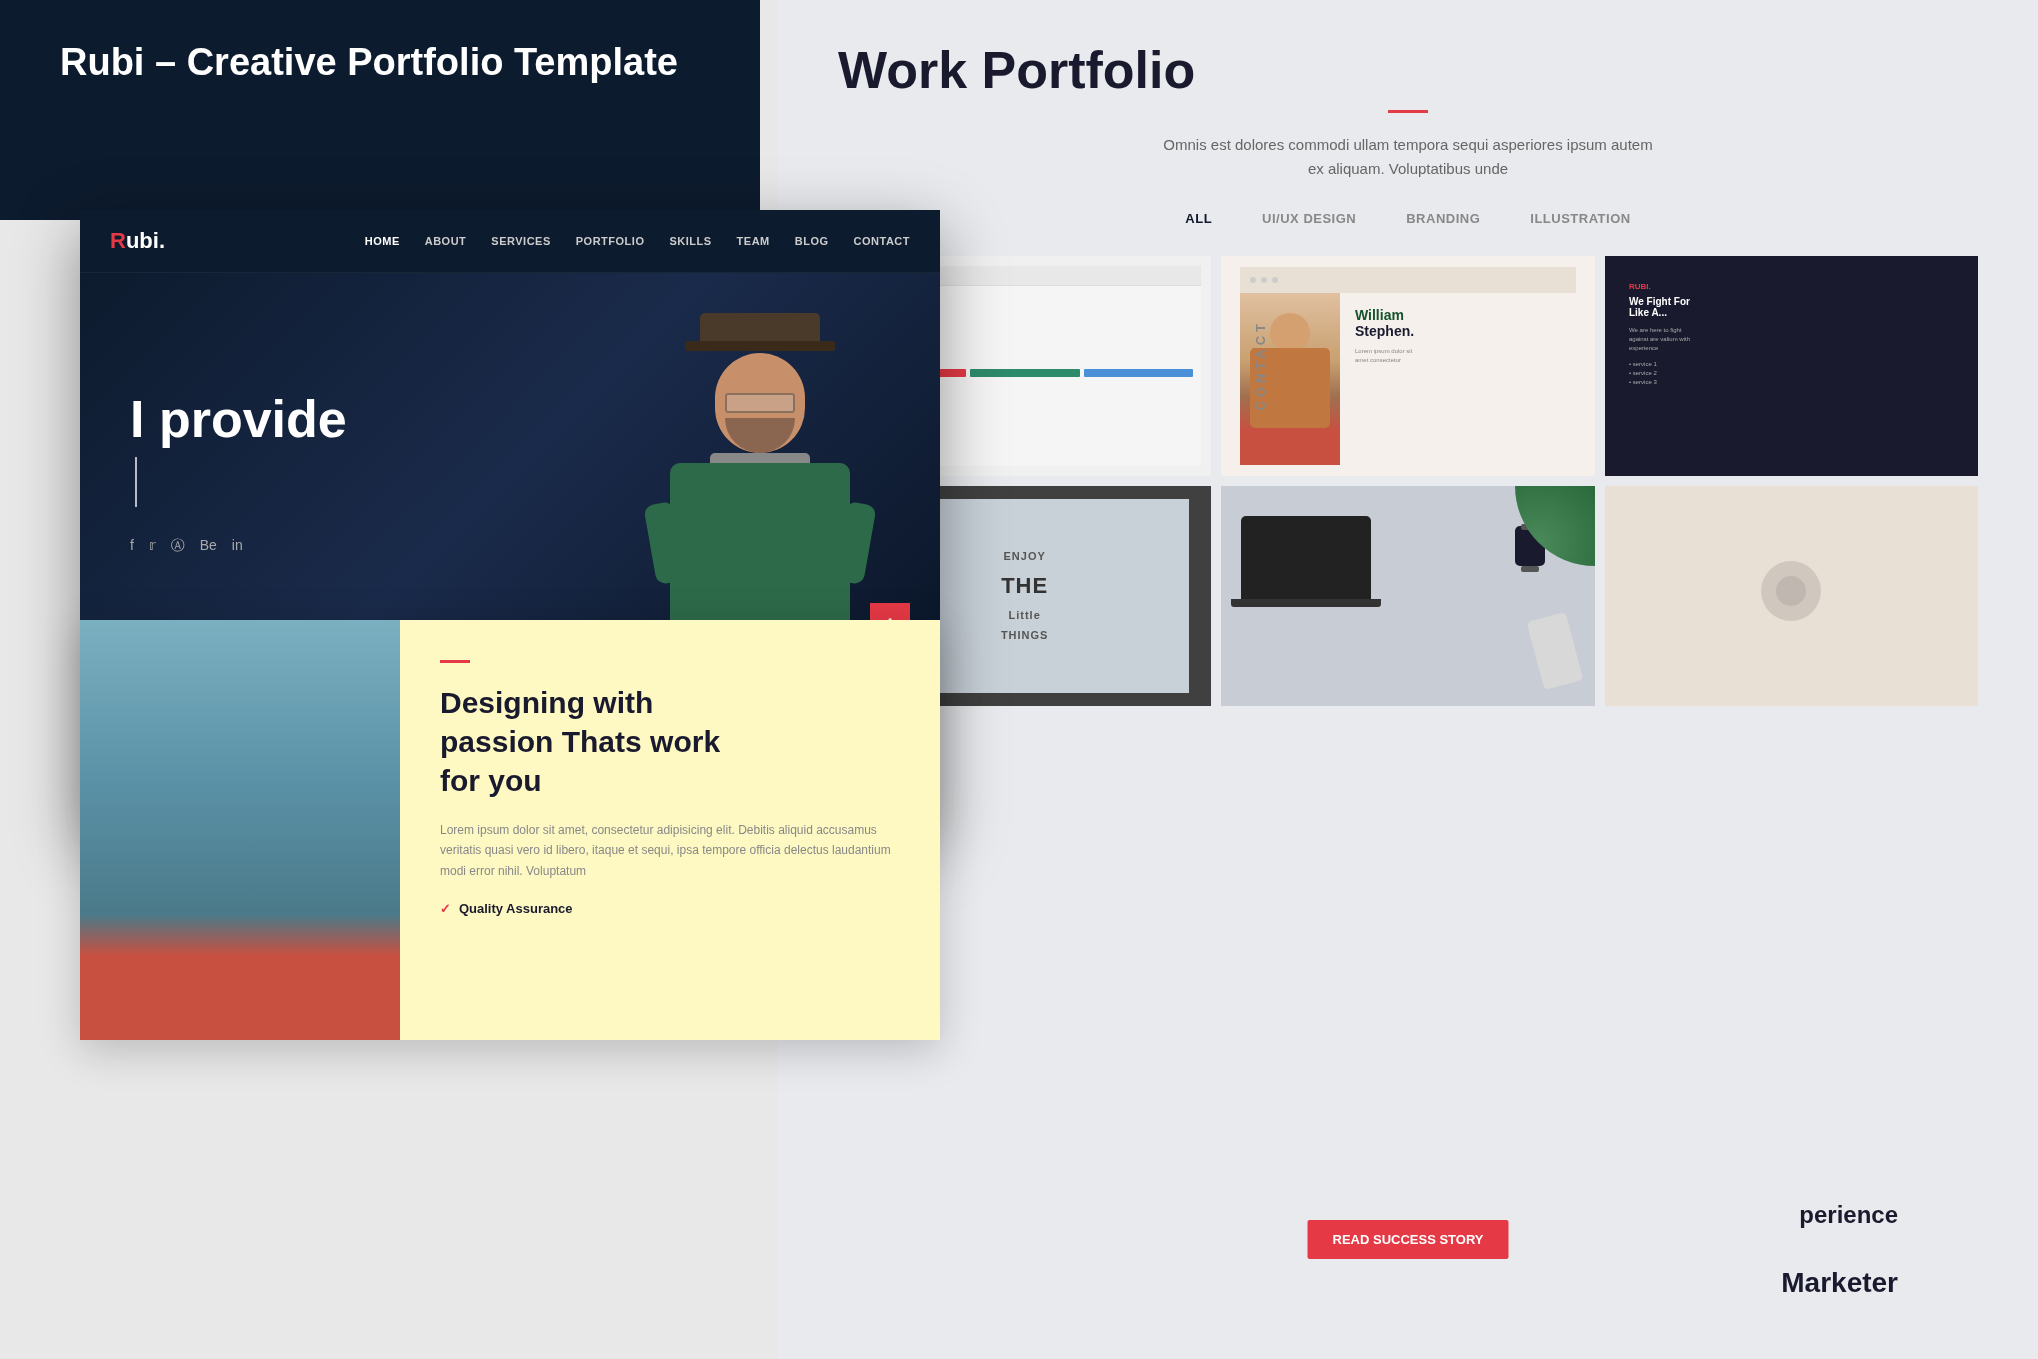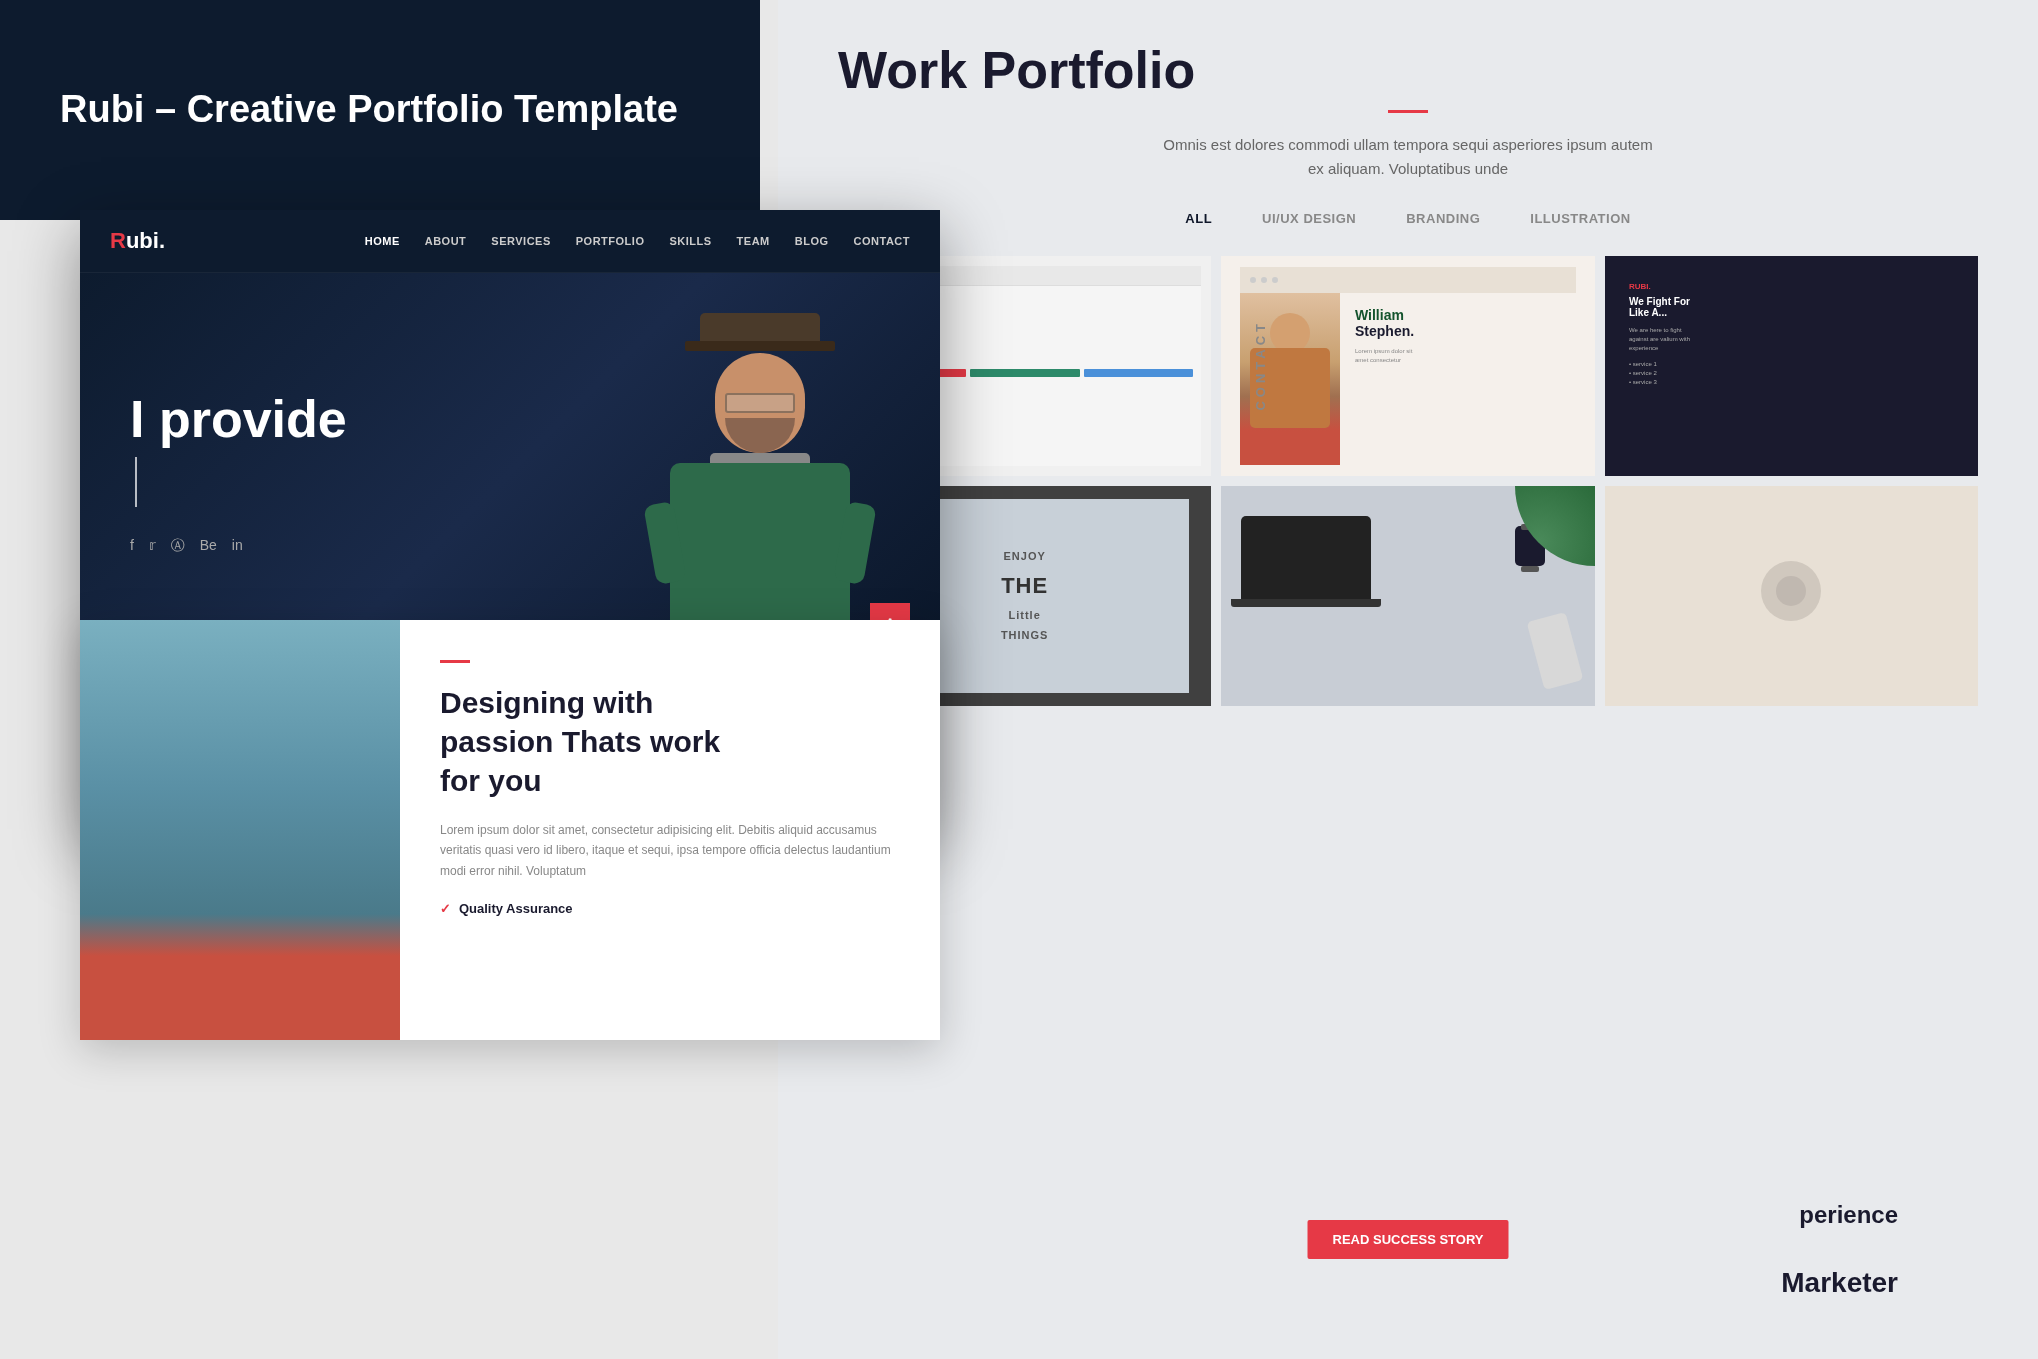--- a/index.html
+++ b/index.html
@@ -24,21 +24,20 @@
 
     
     .main-title-area {
       position: absolute;
       top: 0; left: 0;
       width: 760px;
       height: 220px;
       background: #0d1b2e;
       z-index: 2;
       display: flex;
-      align-items: center;
       padding: 40px 60px;
     }
     .main-title-text {
       color: #ffffff;
       font-size: 38px;
       font-weight: 800;
       line-height: 1.2;
     }
 
     
@@ -271,21 +270,21 @@
       z-index: 10;
     }
 
     
     .about-mockup {
       position: absolute;
       top: 620px;
       left: 80px;
       width: 860px;
       height: 420px;
-      background: #ffffff;
+      background: #fef9c3;
       z-index: 5;
       box-shadow: 0 10px 40px rgba(0,0,0,0.2);
       overflow: hidden;
       display: flex;
     }
 
     .about-image-panel {
       width: 320px;
       min-height: 100%;
       background: linear-gradient(135deg, #5a8fa0 0%, #4a7a8a 50%, #6a9aaa 100%);

